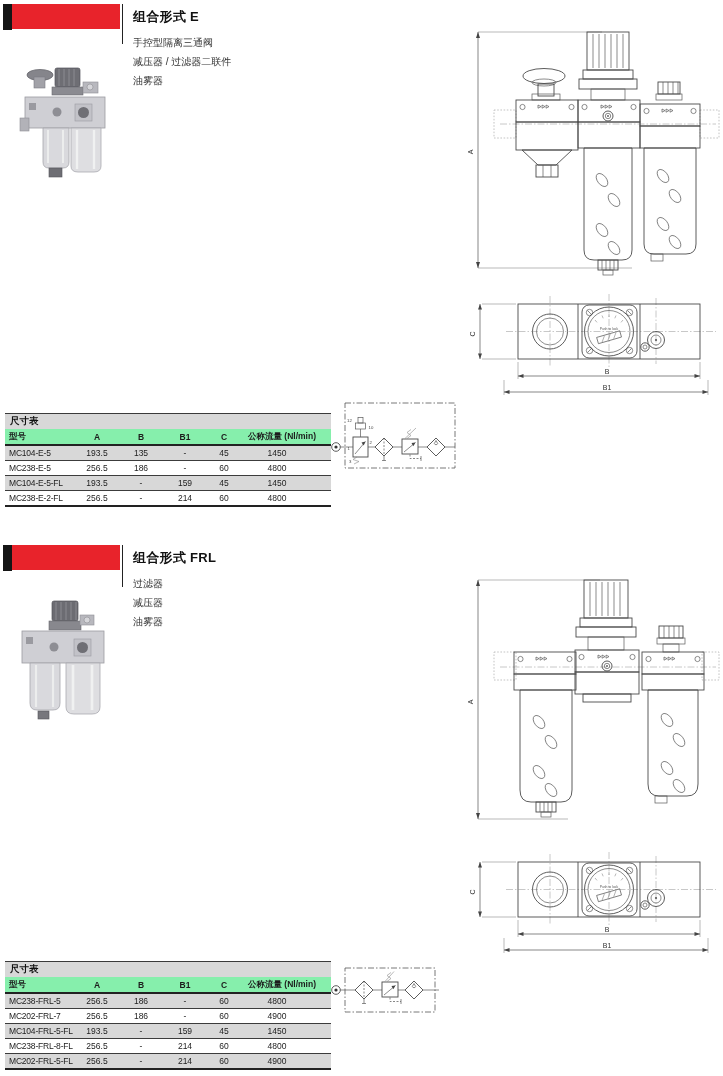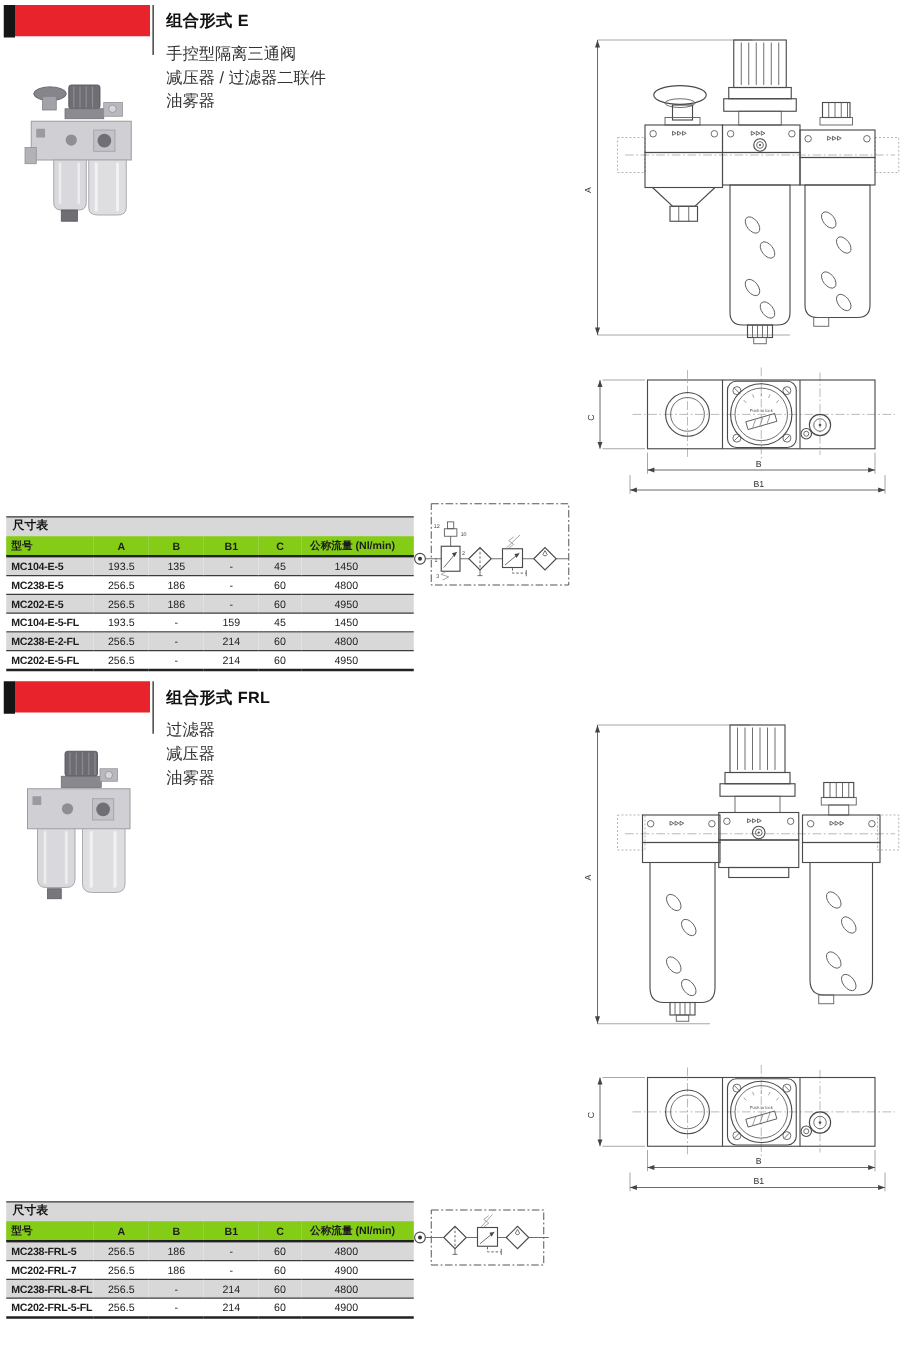--- a/index.html
+++ b/index.html
@@ -5,33 +5,33 @@
   html,body{margin:0;padding:0}
   body{
     width:723px;height:1076px;position:relative;background:#fff;overflow:hidden;
     font-family:"Liberation Sans",sans-serif;color:#222;
   }
   .abs{position:absolute}
   .black-tab{background:#151515;width:9px;height:26px}
   .red-bar{background:#e8232b;width:108px;height:25px}
   .vline{width:1px;background:#222}
   .sec-title{font-size:13px;font-weight:bold;color:#111;letter-spacing:.3px;white-space:nowrap}
-  .sec-desc{font-size:13px;line-height:19px;color:#333;white-space:nowrap}
+  .sec-desc{font-size:10px;line-height:19px;color:#333;white-space:nowrap}
   .tcap{
     width:326px;height:32px;background:#d8d8d8;border-top:1px solid #3a3a3a;border-bottom:1px solid #3a3a3a;
     box-sizing:border-box;font-size:9.5px;font-weight:bold;line-height:14px;padding-left:5px;color:#111;
   }
   table.dimtable{border-collapse:collapse;width:326px;table-layout:fixed;border-bottom:2px solid #222}
   table.dimtable th,table.dimtable td{
     padding:0;font-size:8.5px;text-align:center;color:#1c1c1c;
     border-bottom:1.4px solid #3c3c3c;height:14px;overflow:hidden;white-space:nowrap;
   }
-  table.dimtable thead th{font-weight:bold;border-bottom:2px solid #222;height:15px;background:#84cc16}
+  table.dimtable thead th{font-weight:bold;border-bottom:2px solid #222;height:15px;background:#86efac}
   table.dimtable th:first-child,table.dimtable td:first-child{text-align:left;padding-left:4px}
-  table.dimtable td:first-child{font-weight:bold;letter-spacing:-.2px}
+  table.dimtable td:first-child{font-weight:normal;letter-spacing:-.2px}
   table.dimtable tbody tr:nth-child(odd) td{background:#d8d8d8}
   table.dimtable td:last-child{padding-right:18px}
   table.dimtable th:last-child{padding-right:8px}
   
   svg .ln{stroke:#4a4a4a;stroke-width:.9;fill:none}
   svg .ln2{stroke:#5a5a5a;stroke-width:.7;fill:none}
   svg .thin{stroke:#8a8a8a;stroke-width:.6;fill:none}
   svg .dim{stroke:#555;stroke-width:.7;fill:none}
   svg .cl{stroke:#9a9a9a;stroke-width:.55;fill:none;stroke-dasharray:7 2 1.5 2}
   svg .dot{stroke:#aaa;stroke-width:.7;fill:none;stroke-dasharray:1.6 1.6}
@@ -269,50 +269,34 @@
       </tr>
       <tr>
         <td>MC238-E-5</td>
         <td>256.5</td>
         <td>186</td>
         <td>-</td>
         <td>60</td>
         <td>4800</td>
       </tr>
       <tr>
-        <td>MC202-E-5</td>
-        <td>256.5</td>
-        <td>186</td>
-        <td>-</td>
-        <td>60</td>
-        <td>4950</td>
-      </tr>
-      <tr>
         <td>MC104-E-5-FL</td>
         <td>193.5</td>
         <td>-</td>
         <td>159</td>
         <td>45</td>
         <td>1450</td>
       </tr>
       <tr>
         <td>MC238-E-2-FL</td>
         <td>256.5</td>
         <td>-</td>
         <td>214</td>
         <td>60</td>
         <td>4800</td>
-      </tr>
-      <tr>
-        <td>MC202-E-5-FL</td>
-        <td>256.5</td>
-        <td>-</td>
-        <td>214</td>
-        <td>60</td>
-        <td>4950</td>
       </tr>
     </tbody>
   </table>
 
 <div class="abs black-tab" style="left:3px;top:545px"></div>
 <div class="abs red-bar" style="left:12px;top:545px"></div>
 <div class="abs vline" style="left:122px;top:545px;height:42px"></div>
 <div class="abs sec-title" style="left:133px;top:549px">组合形式 FRL</div>
 <div class="abs sec-desc" style="left:133px;top:574px">
   <div>过滤器</div>
@@ -506,20 +490,28 @@
       </tr>
       <tr>
         <td>MC202-FRL-7</td>
         <td>256.5</td>
         <td>186</td>
         <td>-</td>
         <td>60</td>
         <td>4900</td>
       </tr>
       <tr>
+        <td>MC104-FRL-5-FL</td>
+        <td>193.5</td>
+        <td>-</td>
+        <td>159</td>
+        <td>45</td>
+        <td>1450</td>
+      </tr>
+      <tr>
         <td>MC238-FRL-8-FL</td>
         <td>256.5</td>
         <td>-</td>
         <td>214</td>
         <td>60</td>
         <td>4800</td>
       </tr>
       <tr>
         <td>MC202-FRL-5-FL</td>
         <td>256.5</td>

